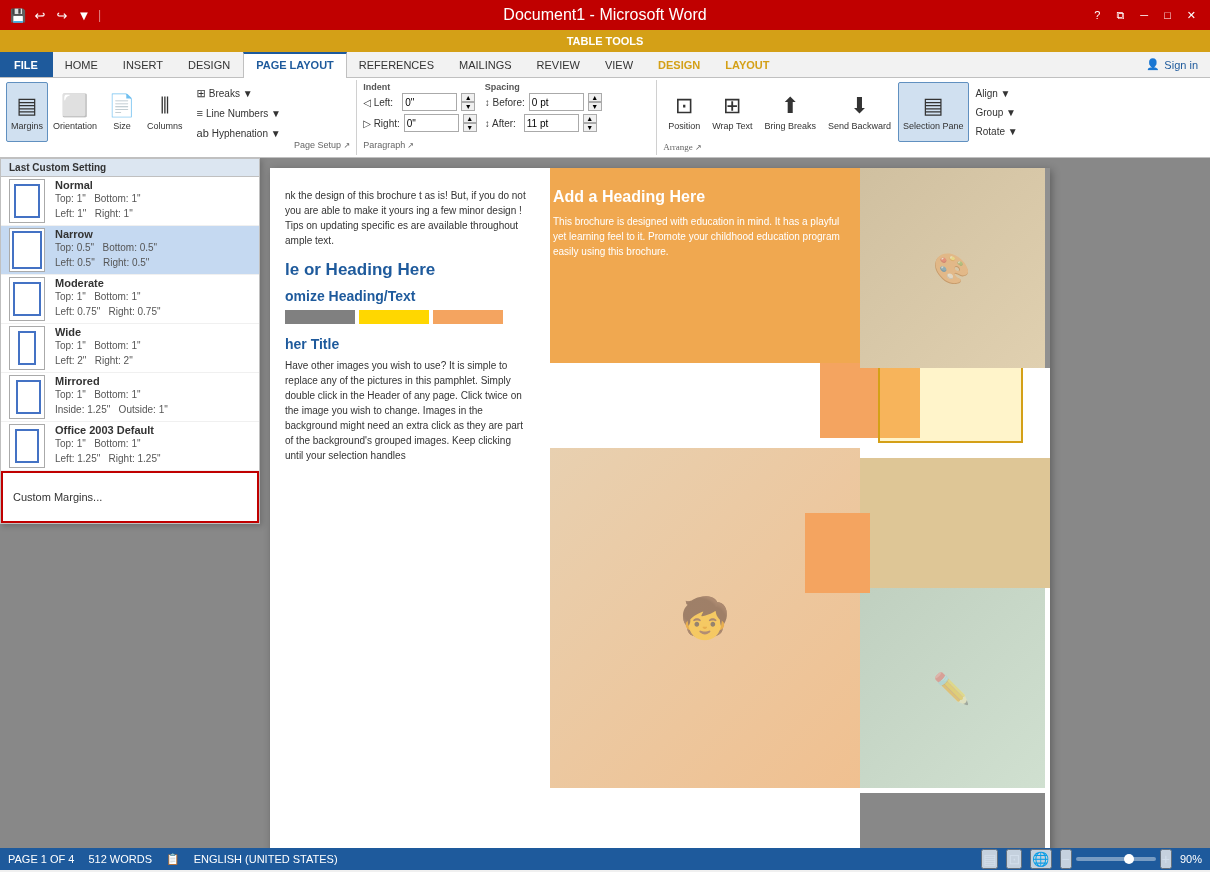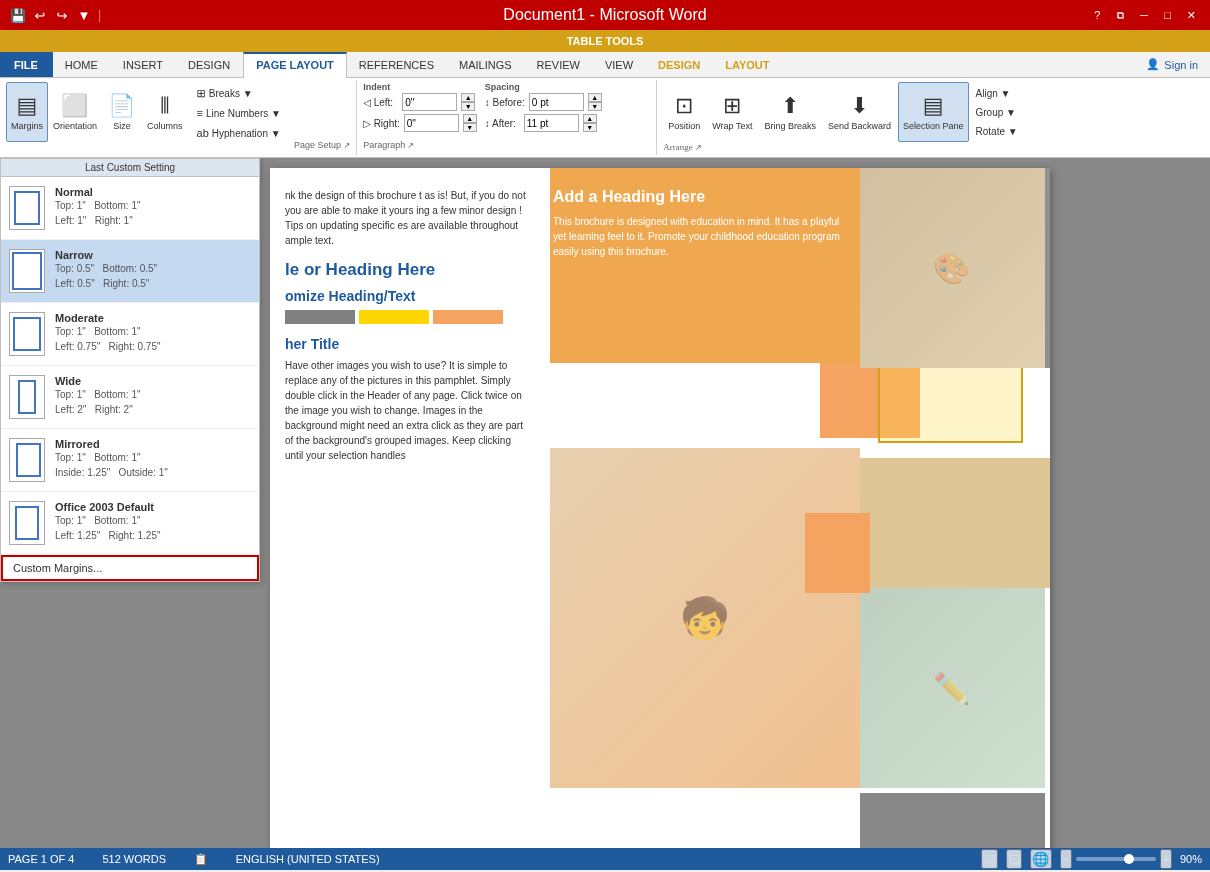--- a/index.html
+++ b/index.html
@@ -145,43 +145,42 @@
       width: 260px;
       background: white;
       border: 1px solid #c0c0c0;
       box-shadow: 2px 2px 6px rgba(0,0,0,0.2);
       z-index: 100;
     }
     .dropdown-header {
       background: #dce6f1;
       padding: 3px 8px;
       font-size: 10px;
-      font-weight: normal;
+      font-weight: bold;
       color: #333;
       border-bottom: 1px solid #c0c0c0;
-      text-align: center;
     }
     .margin-item {
       display: flex;
       align-items: flex-start;
-      padding: 9px 8px;
+      padding: 2px 8px;
       cursor: pointer;
       border-bottom: 1px solid #f0f0f0;
     }
     .margin-item.selected { background: #c5d9f1; }
     .margin-icon { width: 36px; height: 44px; border: 1px solid #aaa; margin-right: 10px; position: relative; flex-shrink: 0; background: white; }
     .margin-icon-inner { position: absolute; border: 2px solid #4472c4; }
     .margin-info { flex: 1; }
     .margin-name { font-size: 11px; font-weight: bold; color: #333; }
     .margin-detail { font-size: 10px; color: #555; line-height: 1.5; }
 
     .custom-margins-btn {
       display: flex;
       align-items: center;
-      padding: 5px 10px;
+      padding: 18px 10px;
       cursor: pointer;
       font-size: 11px;
       color: #333;
       border: 2px solid #c00000;
       margin: 0;
     }
 
     
     .doc-page {
       position: absolute;
@@ -199,21 +198,21 @@
 
     
     .status-bar {
       height: 22px;
       background: #1e5a9c;
       display: flex;
       align-items: center;
       padding: 0 8px;
       color: white;
       font-size: 11px;
-      gap: 28px;
+      gap: 14px;
     }
     .status-bar-right { margin-left: auto; display: flex; align-items: center; gap: 8px; }
     .zoom-control { display: flex; align-items: center; gap: 4px; }
     .zoom-slider { width: 80px; height: 4px; background: rgba(255,255,255,0.4); border-radius: 2px; position: relative; cursor: pointer; }
     .zoom-thumb { width: 10px; height: 10px; background: white; border-radius: 50%; position: absolute; top: -3px; left: 60%; }
     .view-btn { color: white; font-size: 14px; cursor: pointer; opacity: 0.8; }
 
     
     .group-expand { font-size: 8px; cursor: pointer; color: #666; }
   </style>

